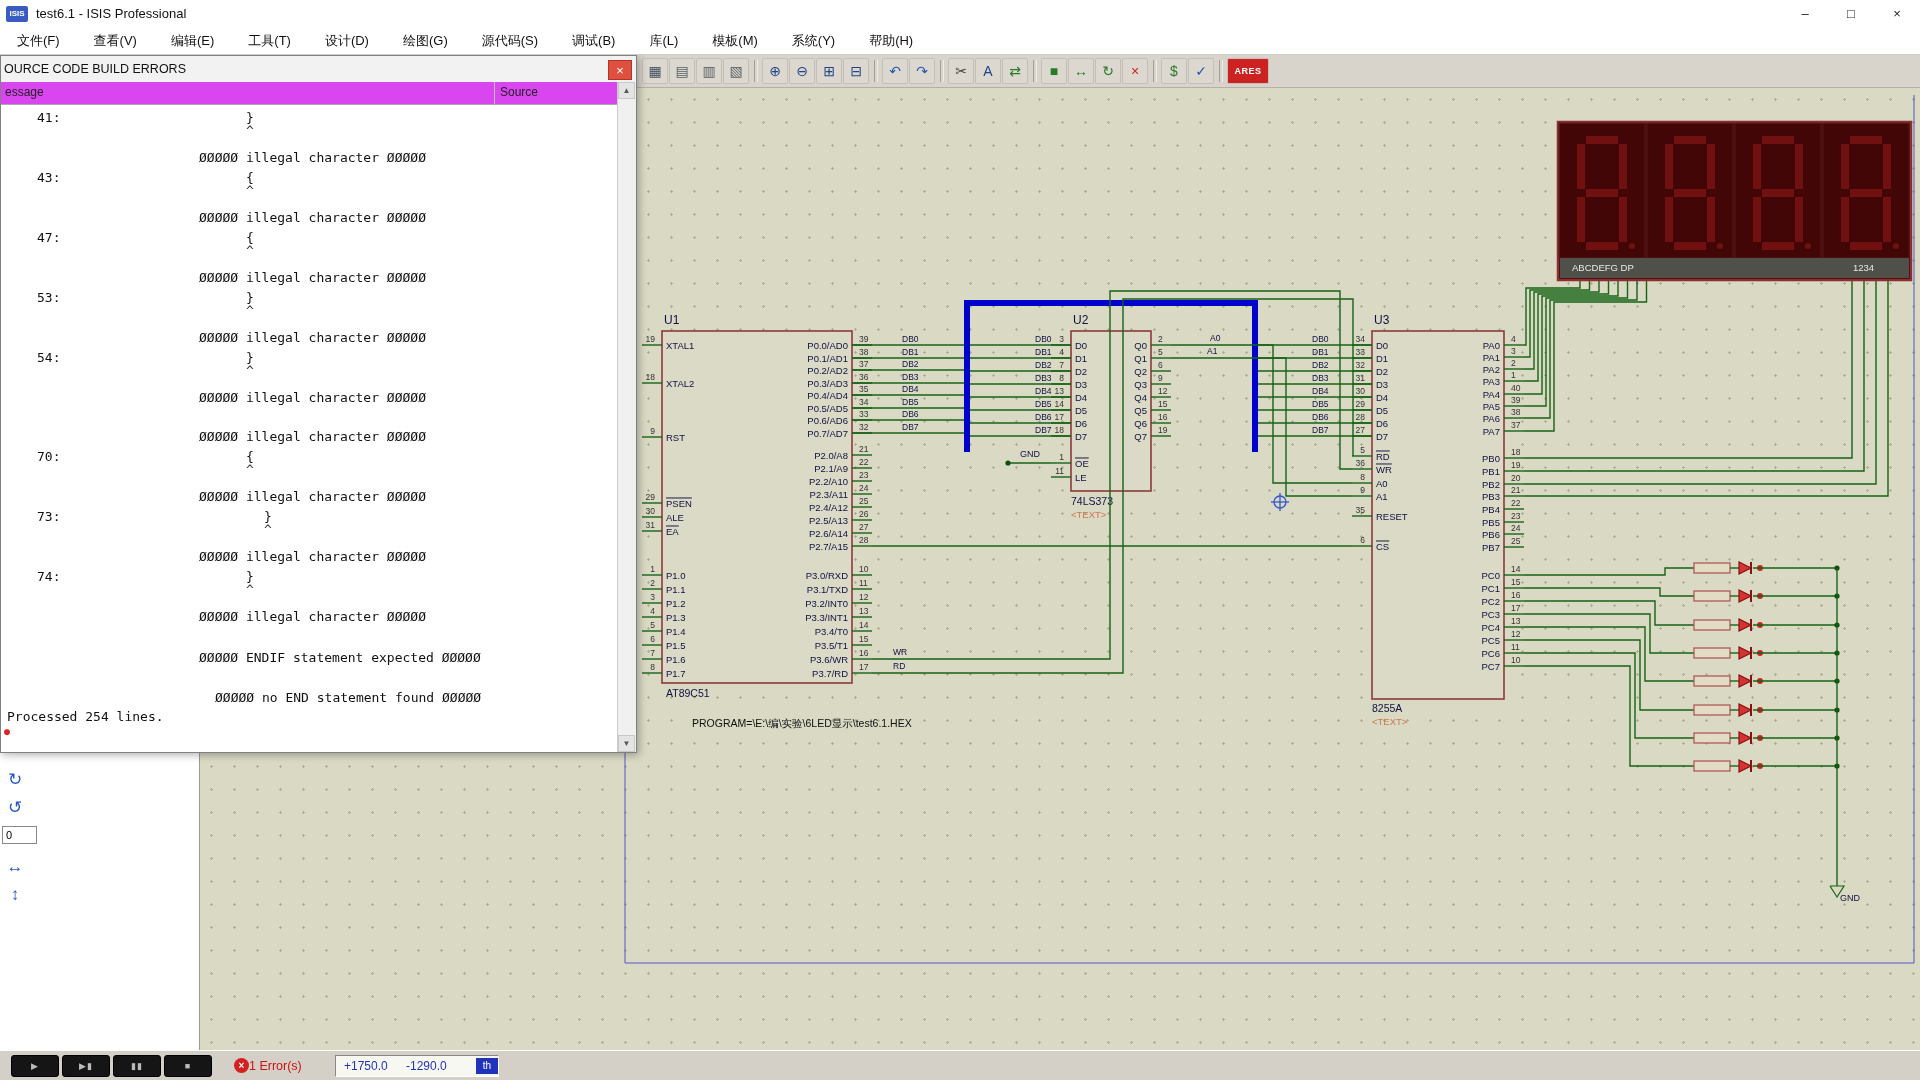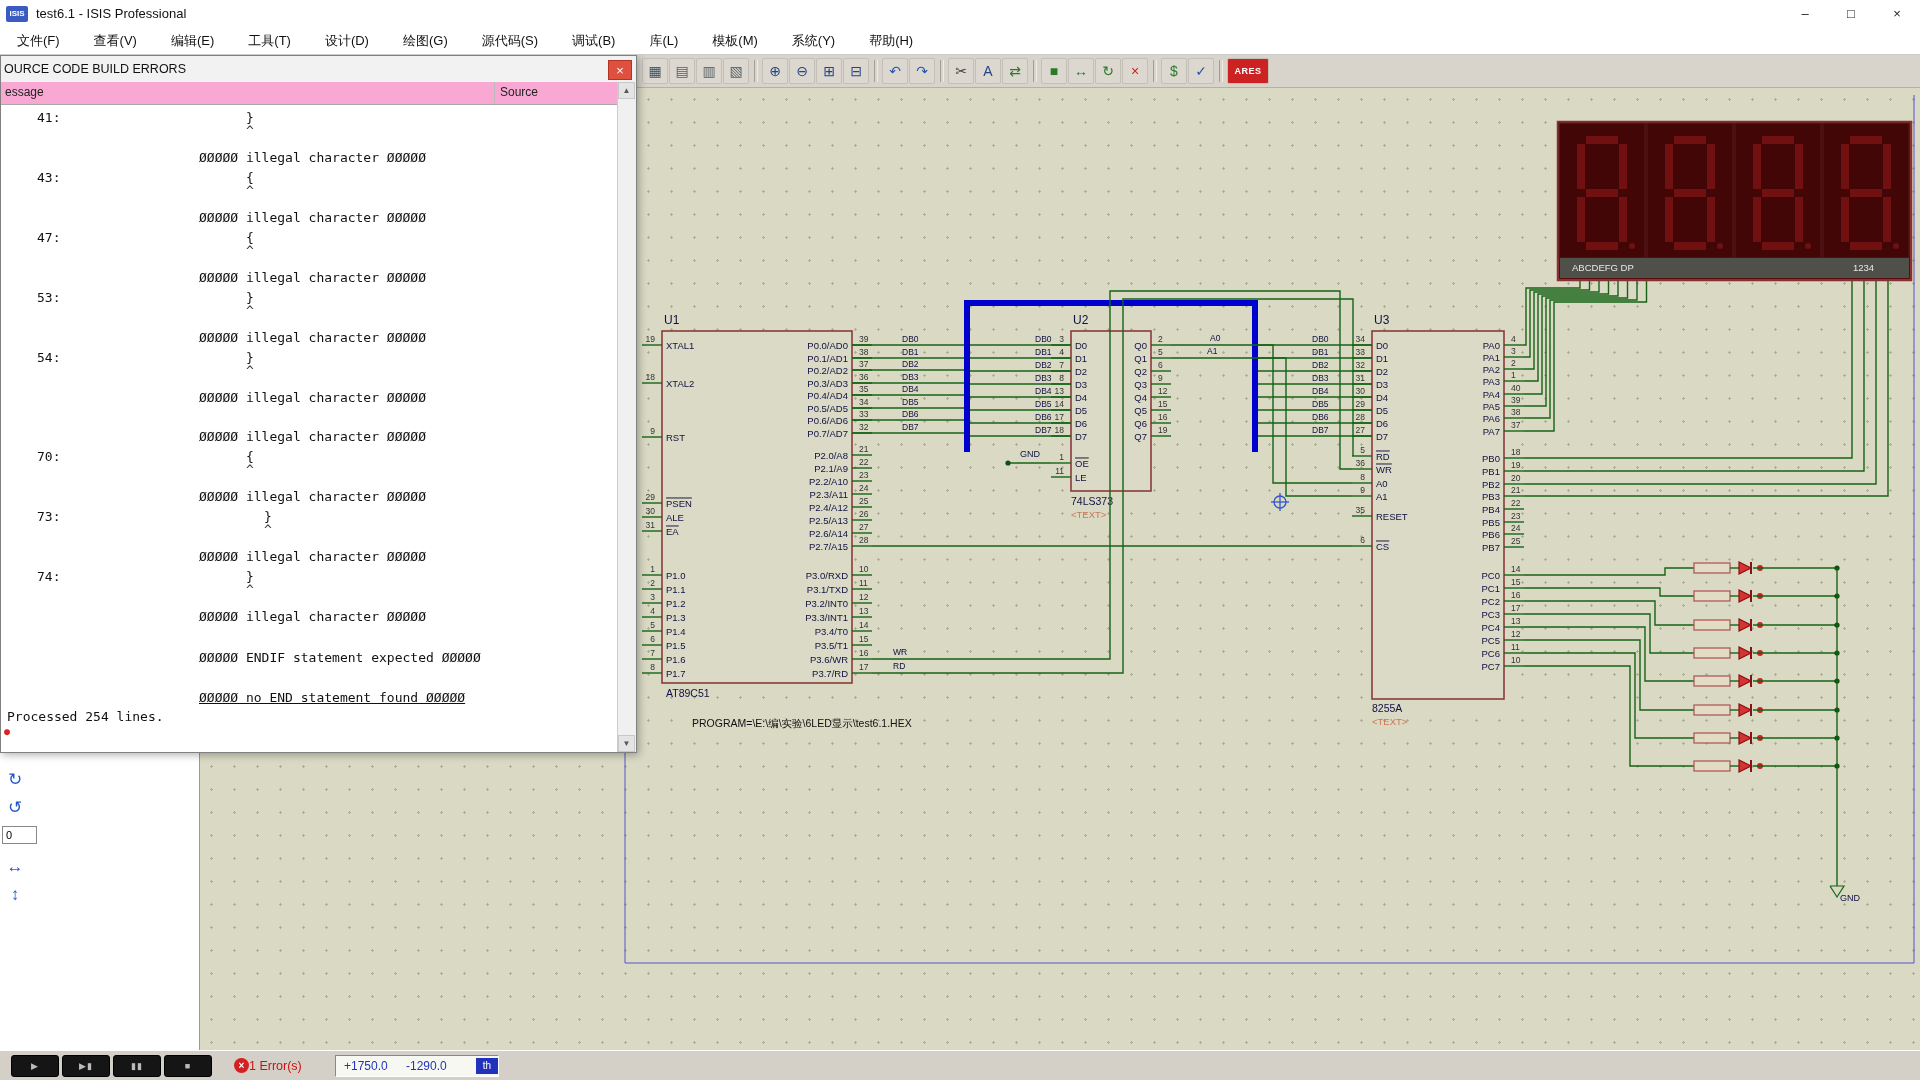--- a/index.html
+++ b/index.html
@@ -43,21 +43,21 @@
   .schematic svg{display:block;font-family:"Liberation Sans",sans-serif;}
 
   
   .dialog{position:absolute;left:0;top:55px;width:637px;height:698px;background:#ffffff;
           border:1px solid #808080;box-shadow:2px 2px 8px rgba(0,0,0,.3);z-index:30;box-sizing:border-box;}
   .dlg-title{height:26px;background:#f2f2f2;border-bottom:7px solid #0f172a;display:flex;
              align-items:center;font-size:12.5px;color:#111;padding-left:3px;position:relative;}
   .dlg-close{position:absolute;right:4px;top:4px;width:22px;height:18px;background:#e0503f;
              color:#fff;font-size:13px;display:flex;align-items:center;justify-content:center;
              border:1px solid #b03325;}
-  .dlg-header{position:absolute;top:26px;left:0;width:618px;height:22px;background:#f9a8d4;
+  .dlg-header{position:absolute;top:26px;left:0;width:618px;height:22px;background:#d946ef;
               border-bottom:1px solid #aaa;font-size:12px;color:#222;}
   .col-msg{position:absolute;left:4px;top:3px;}
   .col-src{position:absolute;left:499px;top:3px;}
   .col-div{position:absolute;left:493px;top:0;width:1px;height:22px;background:#bbb;}
   .dlg-content{position:absolute;top:48px;left:0;width:618px;height:648px;overflow:hidden;}
   .dl-span{position:absolute;white-space:pre;font-family:"DejaVu Sans Mono",monospace;
            font-size:13px;color:#111;}
   .dl-span.err{color:#cc1111;margin-top:36px;}
   .dl-span.ei{color:#dd2222;font-size:10px;}
   .dl-span.p{color:#333;}
@@ -685,21 +685,21 @@
       <span class="dl-span" style="left: 198px; top: 385px;">ØØØØØ illegal character ØØØØØ</span>
       <span class="dl-span" style="left: 36px; top: 405px;">73:</span>
       <span class="dl-span" style="left: 263px; top: 405px;">}</span>
       <span class="dl-span p" style="left: 263px; top: 418px;">^</span>
       <span class="dl-span" style="left: 198px; top: 445px;">ØØØØØ illegal character ØØØØØ</span>
       <span class="dl-span" style="left: 36px; top: 465px;">74:</span>
       <span class="dl-span" style="left: 245px; top: 465px;">}</span>
       <span class="dl-span p" style="left: 245px; top: 478px;">^</span>
       <span class="dl-span" style="left: 198px; top: 505px;">ØØØØØ illegal character ØØØØØ</span>
       <span class="dl-span" style="left: 198px; top: 546px;">ØØØØØ ENDIF statement expected ØØØØØ</span>
-      <span class="dl-span" style="left: 198px; top: 586px; text-decoration: underline;">ØØØØØ no END statement found ØØØØØ</span>
+      <span class="dl-span" style="left: 214px; top: 586px;">ØØØØØ no END statement found ØØØØØ</span>
       <span class="dl-span" style="left: 6px; top: 605px;">Processed 254 lines.</span>
       <span class="dl-span ei" style="left: 3px; top: 622px;">●</span>
       <span class="dl-span err" style="left: 16px; top: 622px;">Source code build FAILED with 1 error(s).</span>
     </div>
   <div class="dlg-scroll">
     <div class="sb-btn sb-up">▲</div>
     <div class="sb-btn sb-down">▼</div>
   </div>
 </div>
 

